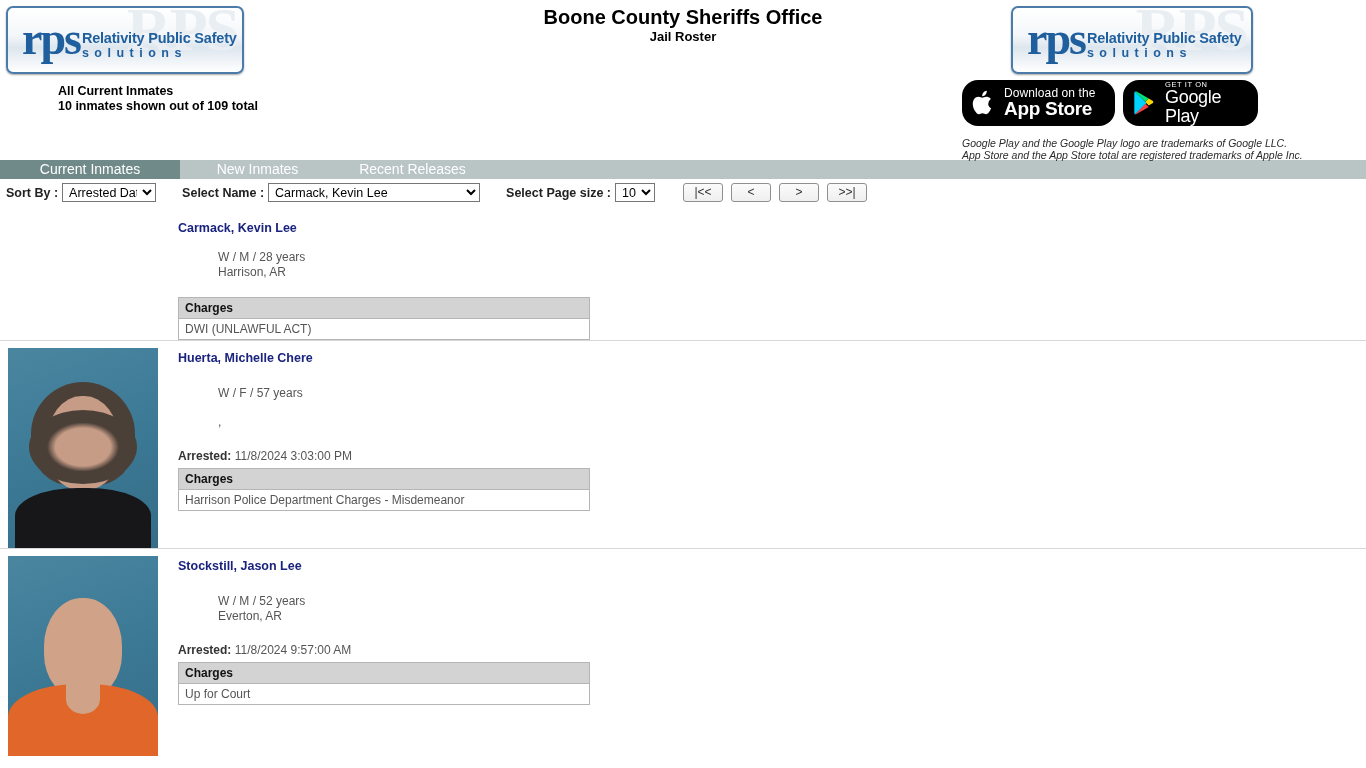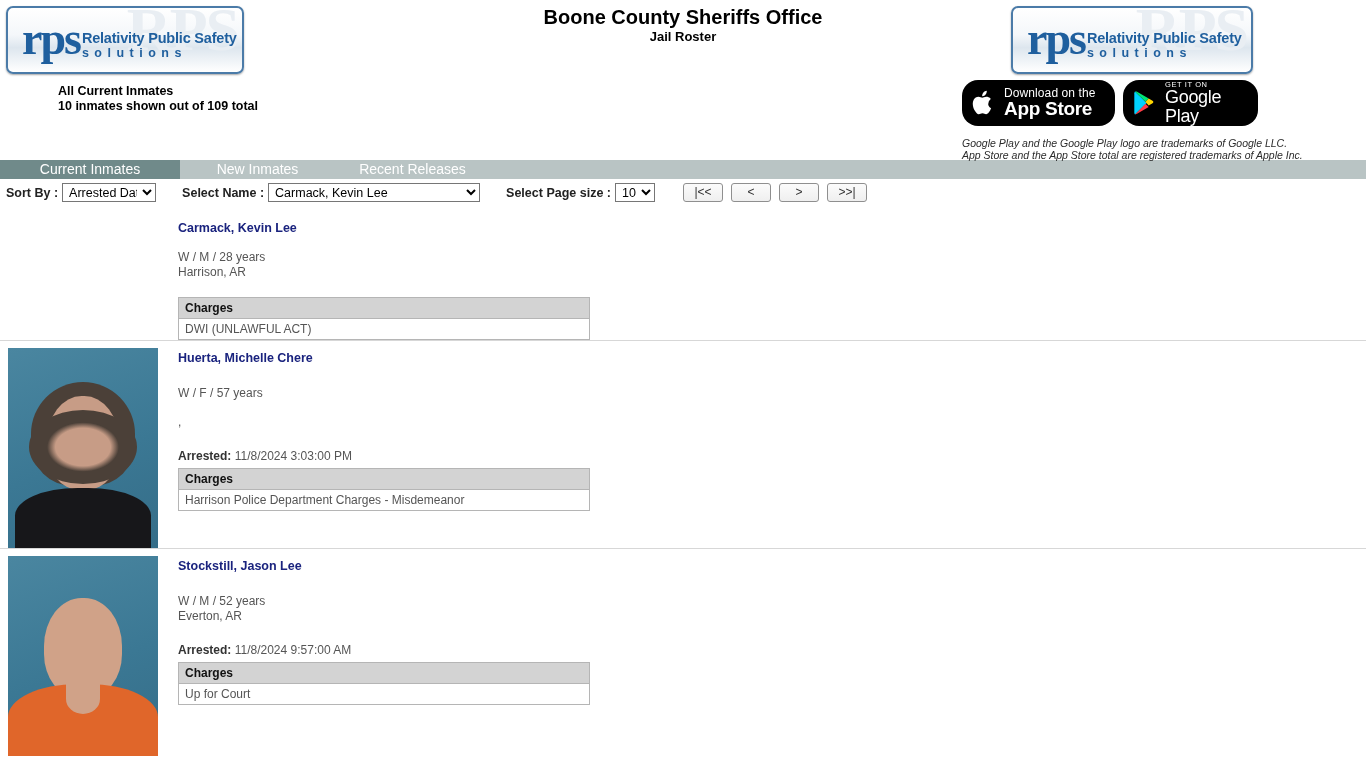--- a/index.html
+++ b/index.html
@@ -302,20 +302,21 @@
     font-size: 12.5px;
     font-weight: bold;
     color: #1a237e;
     text-decoration: none;
     display: inline-block;
   }
   .demo {
     font-size: 12px;
     color: #555;
     line-height: 14.5px;
+    margin-left: 40px;
   }
   .arrested {
     font-size: 12px;
     color: #555;
   }
   .arrested .lbl { font-weight: bold; color: #333; }
   .charges-table {
     border-collapse: collapse;
     width: 412px;
     margin-top: 5px;

